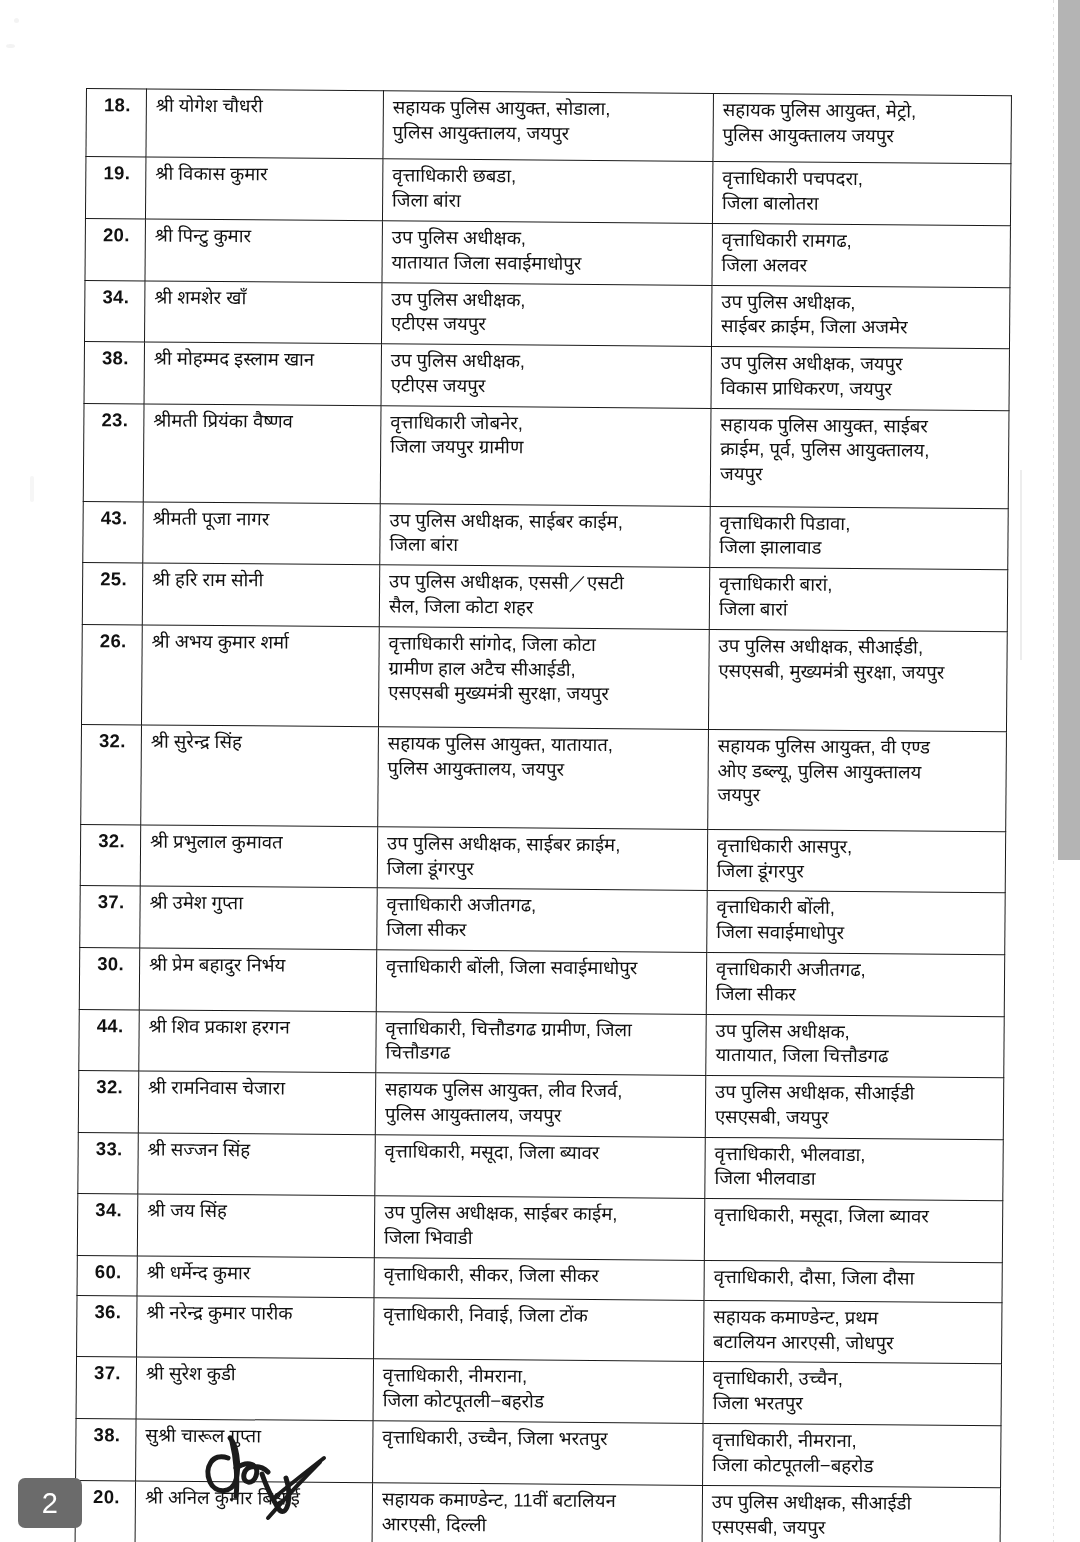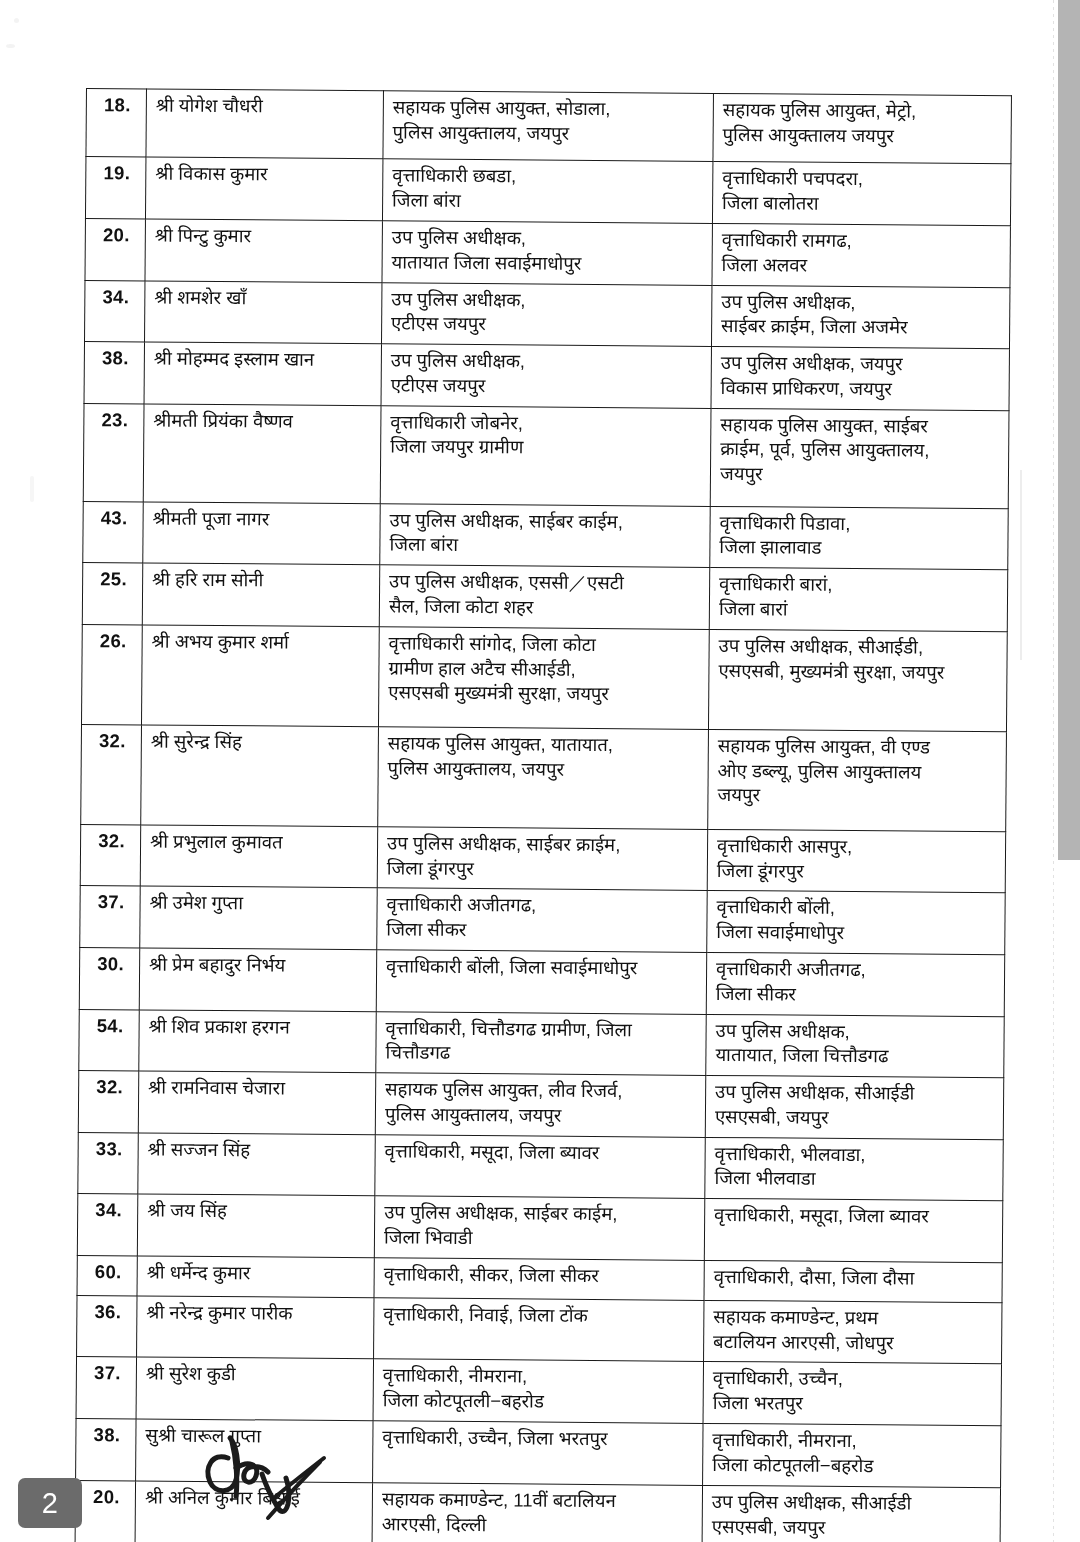--- a/index.html
+++ b/index.html
@@ -313,21 +313,21 @@
             <td class="name">श्री प्रेम बहादुर निर्भय</td>
             <td class="from">
               <span class="ln">वृत्ताधिकारी बोंली, जिला सवाईमाधोपुर</span>
             </td>
             <td class="to">
               <span class="ln">वृत्ताधिकारी अजीतगढ,</span>
               <span class="ln">जिला सीकर</span>
             </td>
           </tr>
           <tr style="height: 58px;">
-            <td class="sno">54.</td>
+            <td class="sno">44.</td>
             <td class="name">श्री शिव प्रकाश हरगन</td>
             <td class="from">
               <span class="ln">वृत्ताधिकारी, चित्तौडगढ ग्रामीण, जिला</span>
               <span class="ln">चित्तौडगढ</span>
             </td>
             <td class="to">
               <span class="ln">उप पुलिस अधीक्षक,</span>
               <span class="ln">यातायात, जिला चित्तौडगढ</span>
             </td>
           </tr>

